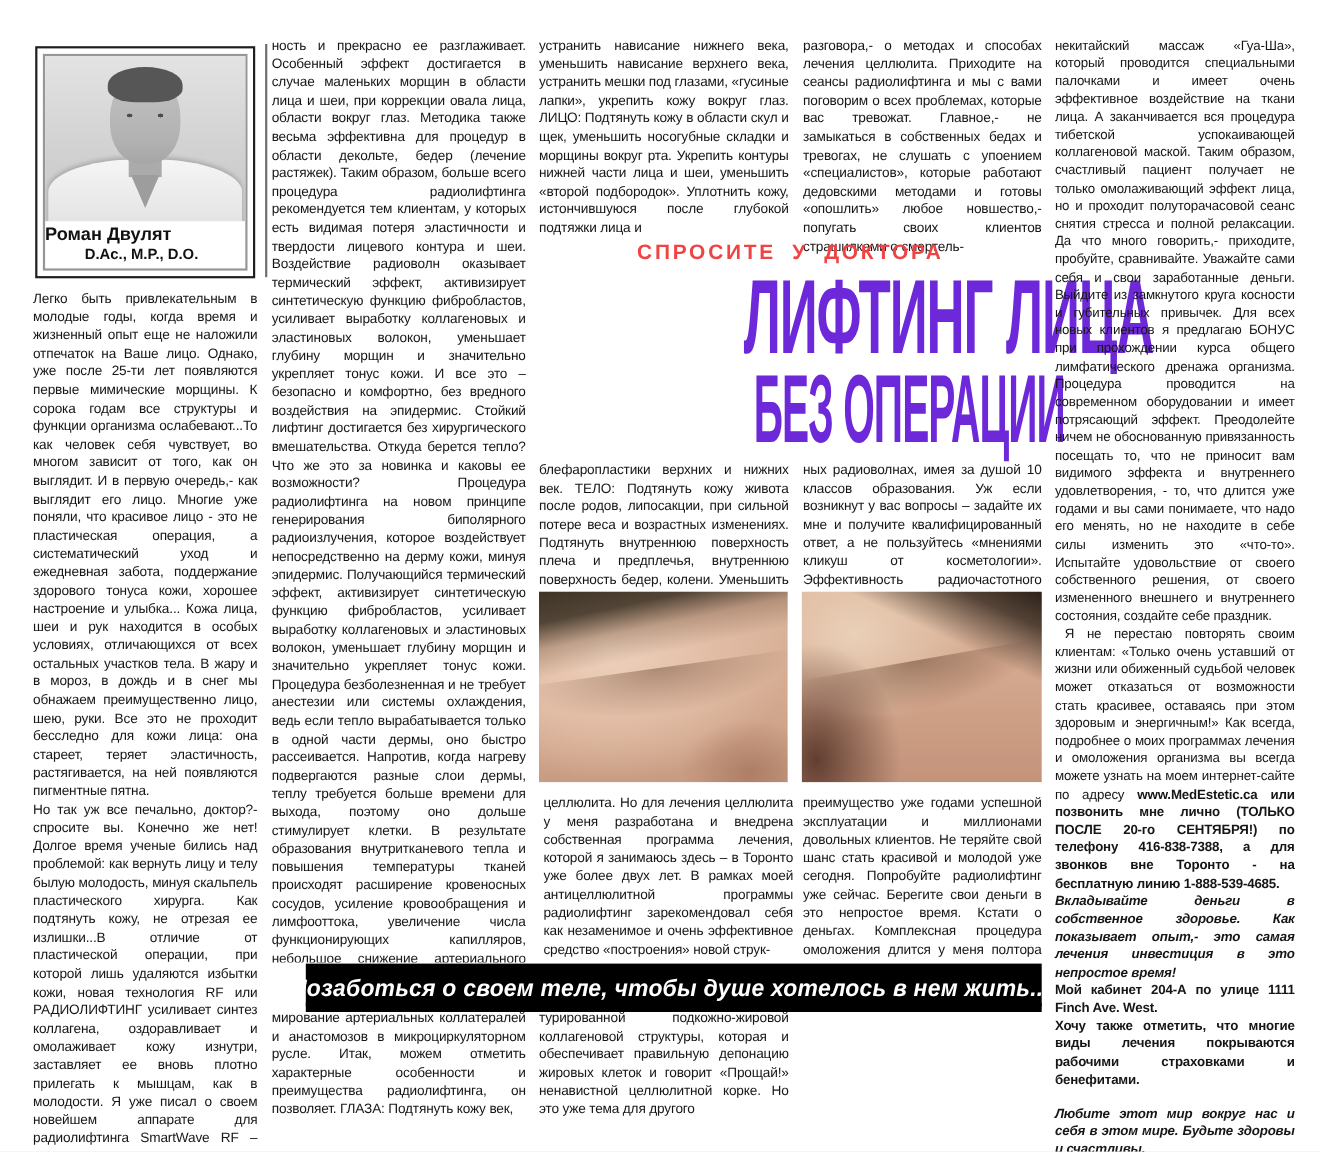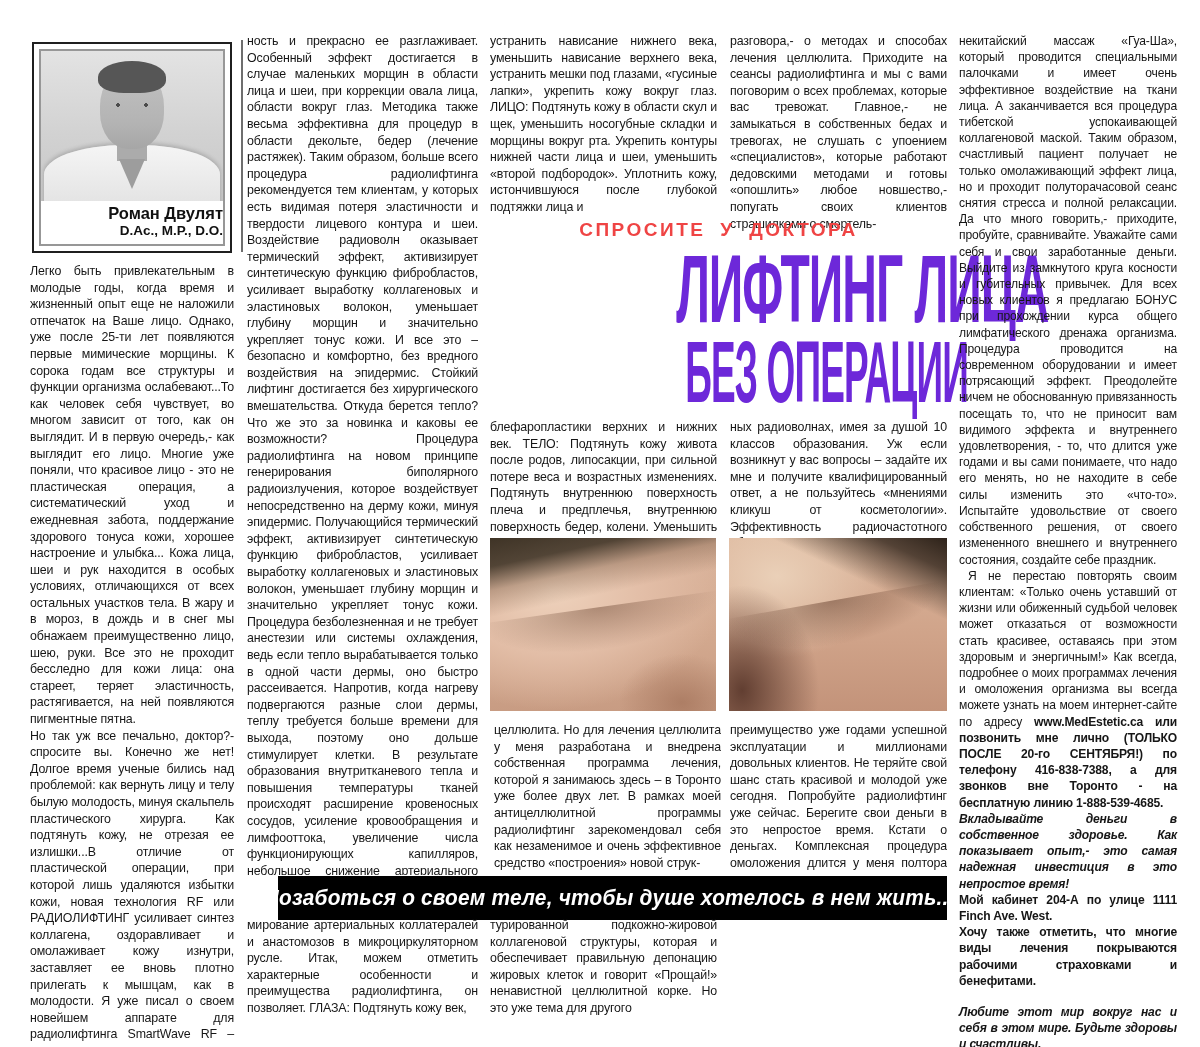--- a/index.html
+++ b/index.html
@@ -42,21 +42,21 @@
   .p-neck{position:absolute;bottom:40px;left:50%;transform:translateX(-50%);
     width:30px;height:26px;background:#ababab;}
   .p-head{position:absolute;top:16px;left:50%;transform:translateX(-50%);
     width:64px;height:82px;background:linear-gradient(180deg,#c2c2c2 0%,#b3b3b3 70%,#a6a6a6 100%);
     border-radius:48% 48% 44% 44%;}
   .p-hair{position:absolute;top:10px;left:50%;transform:translateX(-50%);
     width:68px;height:32px;background:#565656;border-radius:50% 50% 38% 38%;}
   .p-eyes{position:absolute;top:52px;left:50%;transform:translateX(-50%);width:44px;height:4px;
     background:radial-gradient(4px 3px at 8px 2px,#4c4c4c 60%,transparent 62%),
                radial-gradient(4px 3px at 36px 2px,#4c4c4c 60%,transparent 62%);}
-  .author-caption{text-align:right;padding:3px 0 5px;margin-left:16px;}
+  .author-caption{text-align:left;padding:3px 0 5px;}
   .a-name{font-weight:bold;font-size:16.5px;line-height:19px;color:#111;}
   .a-cred{font-weight:bold;font-size:13.5px;line-height:16px;color:#111;padding-left:36px;}
 
   .vdivider{position:absolute;left:241px;top:40px;width:2px;height:212px;background:#6e6e6e;}
 
   
   .kicker{position:absolute;left:490px;top:219px;width:457px;text-align:center;
     font-size:19px;font-weight:bold;letter-spacing:2.5px;word-spacing:7px;color:#ef4444;}
   .title{position:absolute;left:490px;top:244px;width:457px;text-align:center;color:#6d28d9;}
   .title .l1{display:inline-block;white-space:nowrap;font-weight:bold;
@@ -163,20 +163,20 @@
   <div class="tcol c2bot">
     <p>мирование артериальных коллатералей и анастомозов в микроциркуляторном русле. Итак, можем отметить характерные особенности и преимущества радиолифтинга, он позволяет. ГЛАЗА: Подтянуть кожу век,</p>
   </div>
   <div class="tcol c3bot">
     <p>турированной подкожно-жировой коллагеновой структуры, которая и обеспечивает правильную депонацию жировых клеток и говорит «Прощай!» ненавистной целлюлитной корке. Но это уже тема для другого</p>
   </div>
 
   <div class="tcol c5">
     <p>некитайский массаж «Гуа-Ша», который проводится специальными палочками и имеет очень эффективное воздействие на ткани лица. А заканчивается вся процедура тибетской успокаивающей коллагеновой маской. Таким образом, счастливый пациент получает не только омолаживающий эффект лица, но и проходит полуторачасовой сеанс снятия стресса и полной релаксации. Да что много говорить,- приходите, пробуйте, сравнивайте. Уважайте сами себя и свои заработанные деньги. Выйдите из замкнутого круга косности и губительных привычек. Для всех новых клиентов я предлагаю БОНУС при прохождении курса общего лимфатического дренажа организма. Процедура проводится на современном оборудовании и имеет потрясающий эффект. Преодолейте ничем не обоснованную привязанность посещать то, что не приносит вам видимого эффекта и внутреннего удовлетворения, - то, что длится уже годами и вы сами понимаете, что надо его менять, но не находите в себе силы изменить это «что-то». Испытайте удовольствие от своего собственного решения, от своего измененного внешнего и внутреннего состояния, создайте себе праздник.</p>
     <p class="ind"><span>Я не перестаю повторять своим клиентам: «Только очень уставший от жизни или обиженный судьбой человек может отказаться от возможности стать красивее, оставаясь при этом здоровым и энергичным!» Как всегда, подробнее о моих программах лечения и омоложения организма вы всегда можете узнать на моем интернет-сайте по адресу</span> <span class="bold">www.MedEstetic.ca или позвонить мне лично (ТОЛЬКО ПОСЛЕ 20-го СЕНТЯБРЯ!) по телефону 416-838-7388, а для звонков вне Торонто - на бесплатную линию 1-888-539-4685.</span></p>
-    <p class="boldital">Вкладывайте деньги в собственное здоровье. Как показывает опыт,- это самая надежная инвестиция в это непростое время!</p>
+    <p class="boldital">Вкладывайте деньги в собственное здоровье. Как показывает опыт,- это самая лечения инвестиция в это непростое время!</p>
     <p class="bold">Мой кабинет 204-А по улице 1111 Finch Ave. West.</p>
     <p class="bold">Хочу также отметить, что многие виды лечения покрываются рабочими страховками и бенефитами.</p>
     <p class="boldital gap">Любите этот мир вокруг нас и себя в этом мире. Будьте здоровы и счастливы.</p>
 
   </div>
 
 </div>
 
 </body></html>

